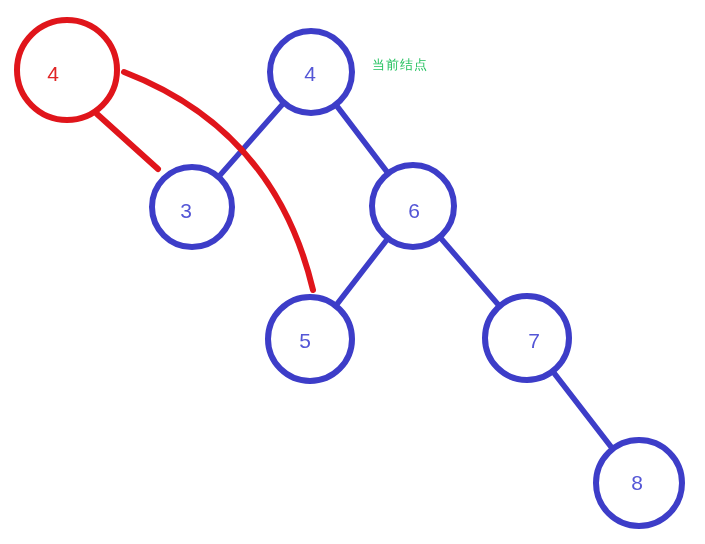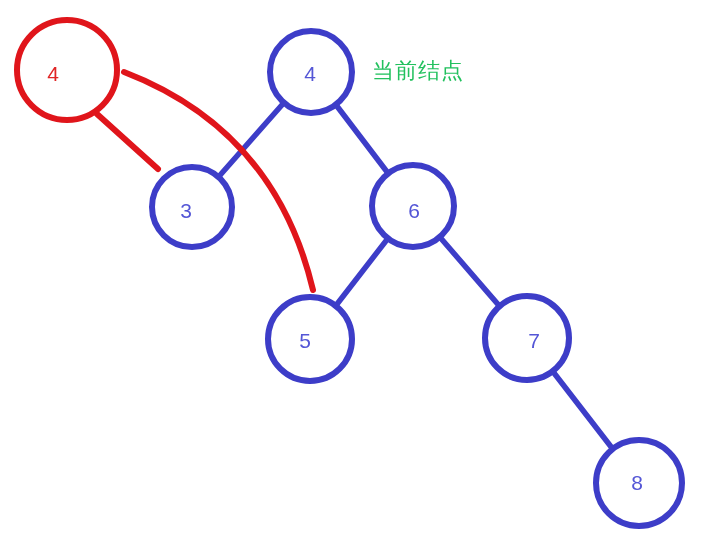--- a/index.html
+++ b/index.html
@@ -15,21 +15,21 @@
     overflow: hidden;
     font-family: "Liberation Sans", "DejaVu Sans", sans-serif;
   }
   .canvas svg {
     position: absolute;
     left: 0;
     top: 0;
   }
   .annotation {
     position: absolute;
-    font-size: 22px;
+    font-size: 13px;
     letter-spacing: 1px;
     white-space: nowrap;
     font-family: Liberation Sans, sans-serif;
   }
   .node-label {
     font-family: "Liberation Sans", "DejaVu Sans", sans-serif;
     font-size: 21px;
     font-weight: 400;
   }
 </style>

